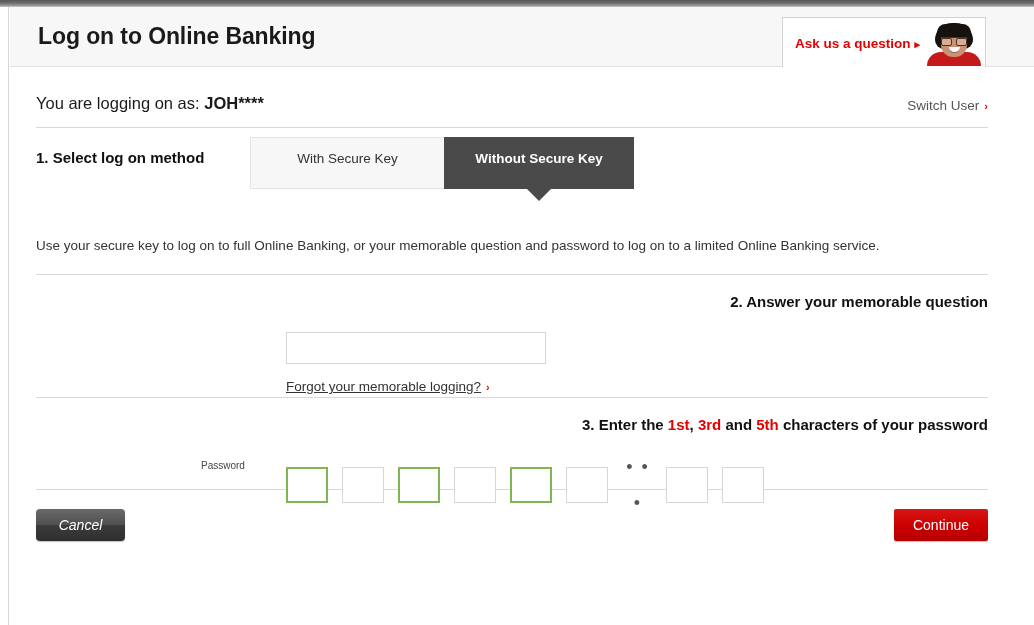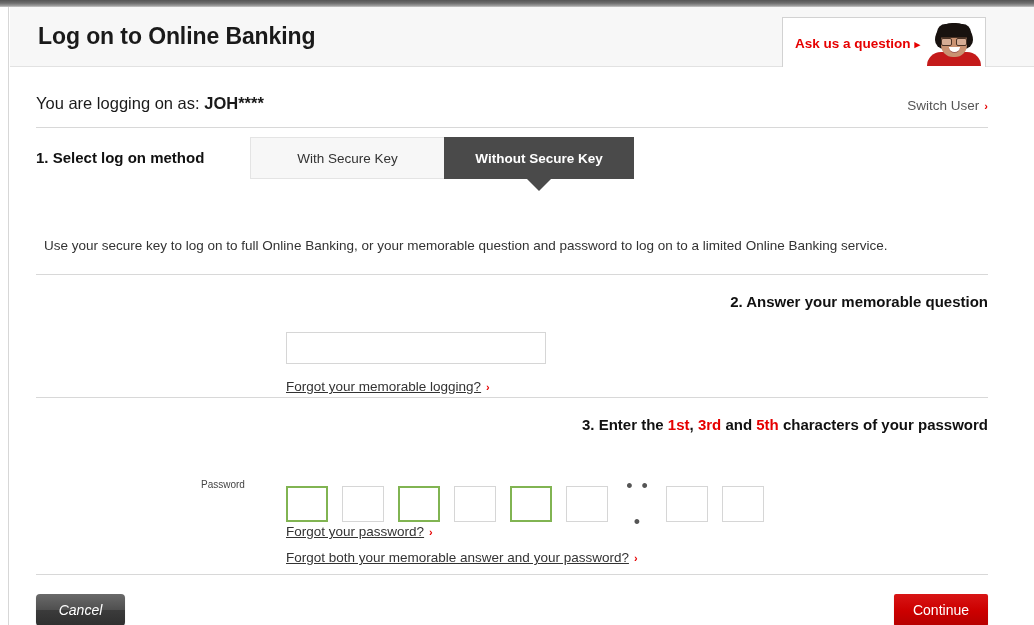--- a/index.html
+++ b/index.html
@@ -223,21 +223,21 @@
     left: 0;
     top: 21px;
   }
   .tabs {
     position: absolute;
     left: 214px;
     top: 9px;
     display: flex;
   }
   .tab {
-    height: 42px;
+    height: 52px;
     line-height: 42px;
     padding: 0 22px;
     font-size: 13.5px;
     text-align: center;
     box-sizing: border-box;
     cursor: pointer;
     white-space: nowrap;
   }
   .tab.inactive {
     background: #f7f7f7;
@@ -262,21 +262,20 @@
     width: 0; height: 0;
     border-left: 13px solid transparent;
     border-right: 13px solid transparent;
     border-top: 13px solid #4a4a4a;
   }
 
   .blurb {
     font-size: 13.5px;
     color: #333333;
     padding: 22px 0 21px 0;
-    margin-left: 8px;
   }
 
   
   .sec2 {
     position: relative;
     padding-top: 18px;
     height: 104px;
   }
   .sec2 .sec-head { margin-bottom: 22px; }
   .q-row {
@@ -315,21 +314,21 @@
     text-decoration: underline;
     cursor: pointer;
     white-space: nowrap;
   }
 
   
   .sec3 {
     position: relative;
     padding-top: 18px;
   }
-  .sec3 .sec-head { margin-bottom: 35px; }
+  .sec3 .sec-head { margin-bottom: 16px; }
   .sec3 .sec-head .hl { color: #e60000; }
   .pw-row {
     position: relative;
     height: 40px;
     display: flex;
     align-items: center;
   }
   .pw-label {
     position: absolute;
     left: 165px;
@@ -491,28 +490,20 @@
             <input class="pw-box req" maxlength="1" type="password" style="">
             <input class="pw-box" maxlength="1" type="password" disabled="" style="">
             <input class="pw-box req" maxlength="1" type="password" style="">
             <input class="pw-box" maxlength="1" type="password" disabled="" style="">
             <div class="pw-dots">• • •</div>
             <input class="pw-box" maxlength="1" type="password" disabled="" style="">
             <input class="pw-box" maxlength="1" type="password" disabled="" style="">
           </div>
         </div>
 
-        <div class="pw-links">
-          <div class="link-line">
-            <span class="text-link">Forgot your password?</span><span class="chev-red">›</span>
-          </div>
-          <div class="link-line">
-            <span class="text-link">Forgot both your memorable answer and your password?</span><span class="chev-red">›</span>
-          </div>
-        </div>
       </div>
 
       <hr class="rule footer-rule">
 
       <div class="footer">
         <button class="btn btn-cancel">Cancel</button>
         <button class="btn btn-continue">Continue</button>
       </div>
 
     </div>

